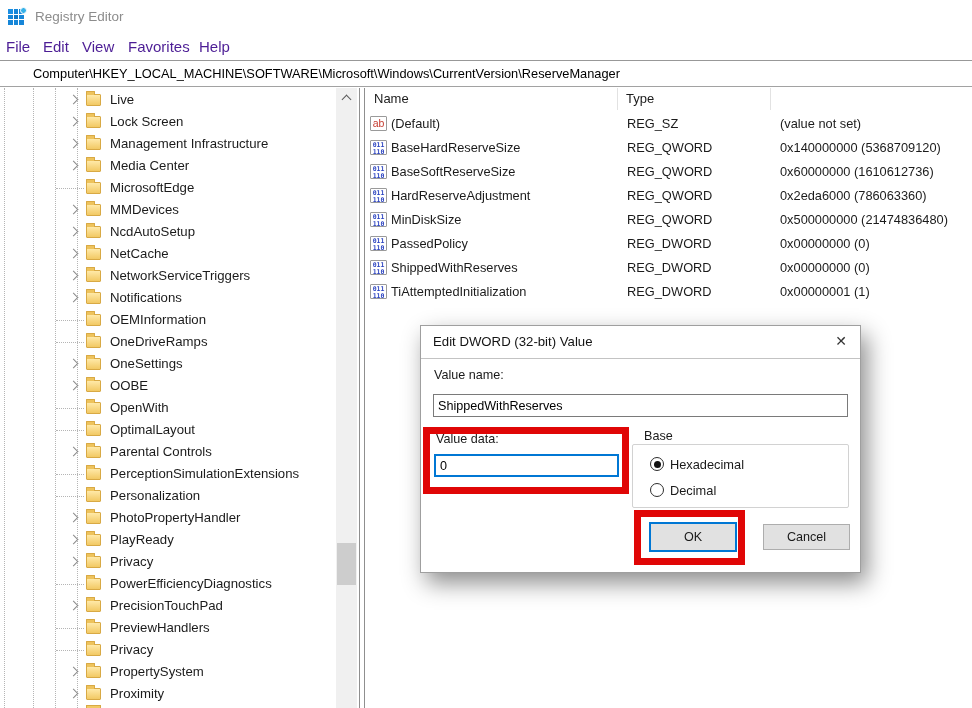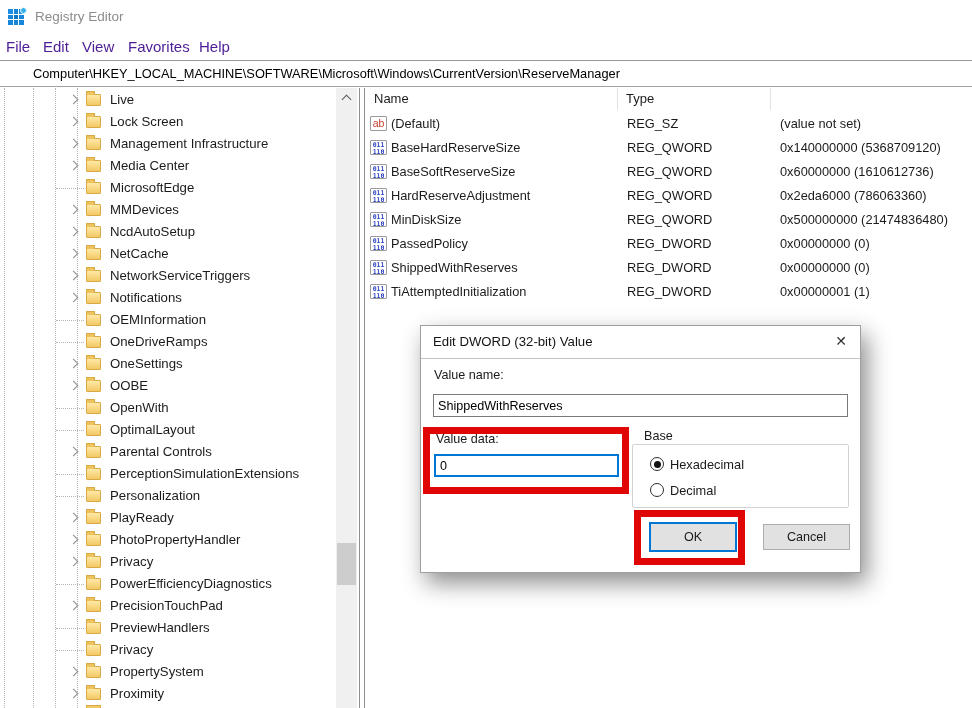--- a/index.html
+++ b/index.html
@@ -264,27 +264,27 @@
           <div class="tree-row">
 
     <span class="tw-stub"></span>
     <span class="folder"></span>
     <span class="tw-label">Personalization</span>
   </div>
           <div class="tree-row">
     <span class="tw-arrow"></span>
 
     <span class="folder"></span>
+    <span class="tw-label">PhotoPropertyHandler</span>
+  </div>
+          <div class="tree-row">
+    <span class="tw-arrow"></span>
+
+    <span class="folder"></span>
     <span class="tw-label">PlayReady</span>
-  </div>
-          <div class="tree-row">
-    <span class="tw-arrow"></span>
-
-    <span class="folder"></span>
-    <span class="tw-label">PhotoPropertyHandler</span>
   </div>
           <div class="tree-row">
     <span class="tw-arrow"></span>
 
     <span class="folder"></span>
     <span class="tw-label">Privacy</span>
   </div>
           <div class="tree-row">
 
     <span class="tw-stub"></span>

